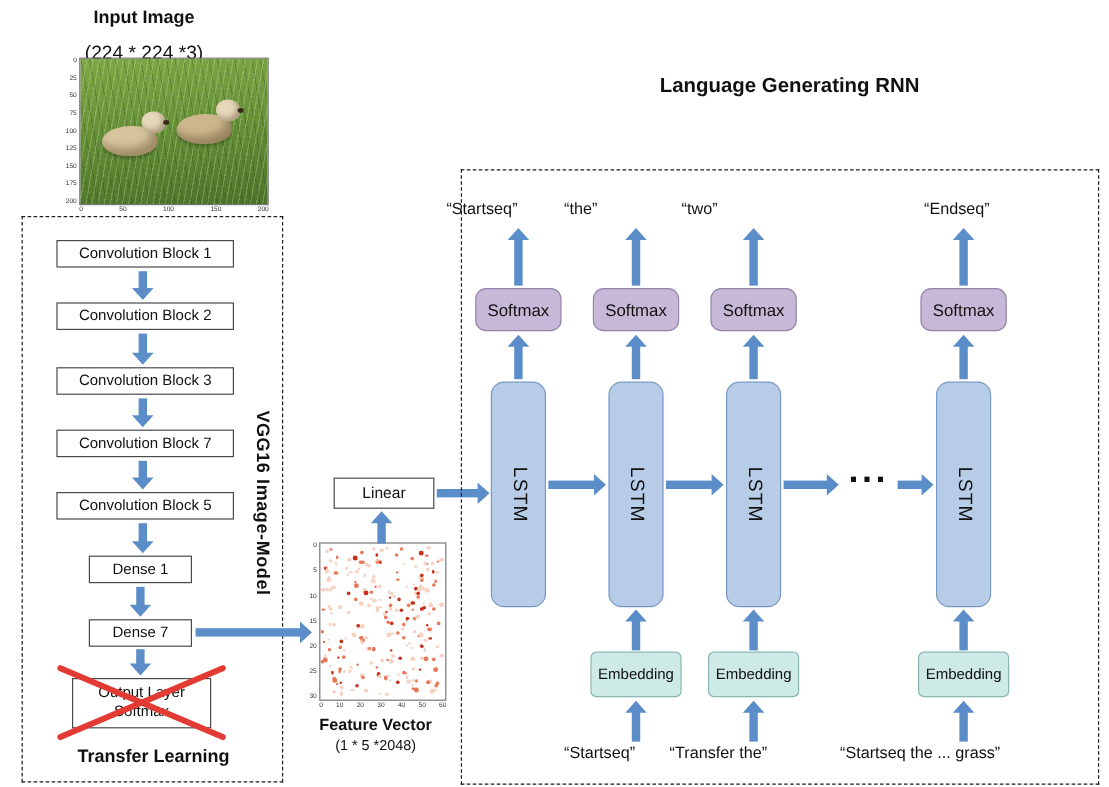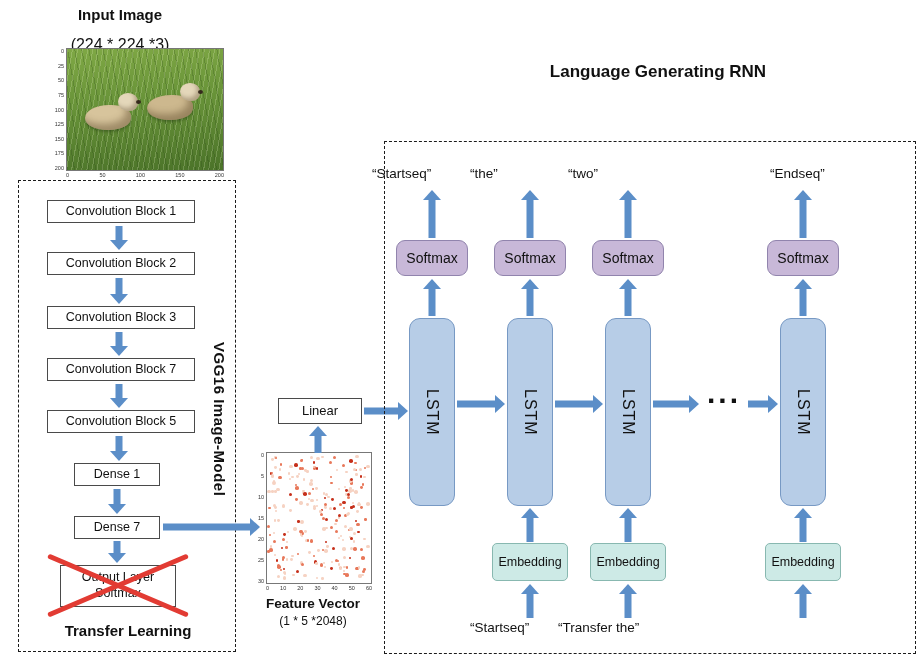--- a/index.html
+++ b/index.html
@@ -470,14 +470,15 @@
   <div class="node embed" style="left:765px;top:543px;width:76px;height:38px">
       <span>Embedding</span>
     </div>
 
   <div class="ar up" style="left:521px;top:584px;width:18px;height:34px"></div>
   <div class="ar up" style="left:619px;top:584px;width:18px;height:34px"></div>
   <div class="ar up" style="left:794px;top:584px;width:18px;height:34px"></div>
 
   <div class="word" style="left:470px;top:620px;width:120px">“Startseq”</div>
   <div class="word" style="left:558px;top:620px;width:140px">“Transfer the”</div>
+  <div class="word" style="left:700px;top:620px;width:200px">“Startseq the ... grass”</div>
 
 </div>
 
 </body></html>

